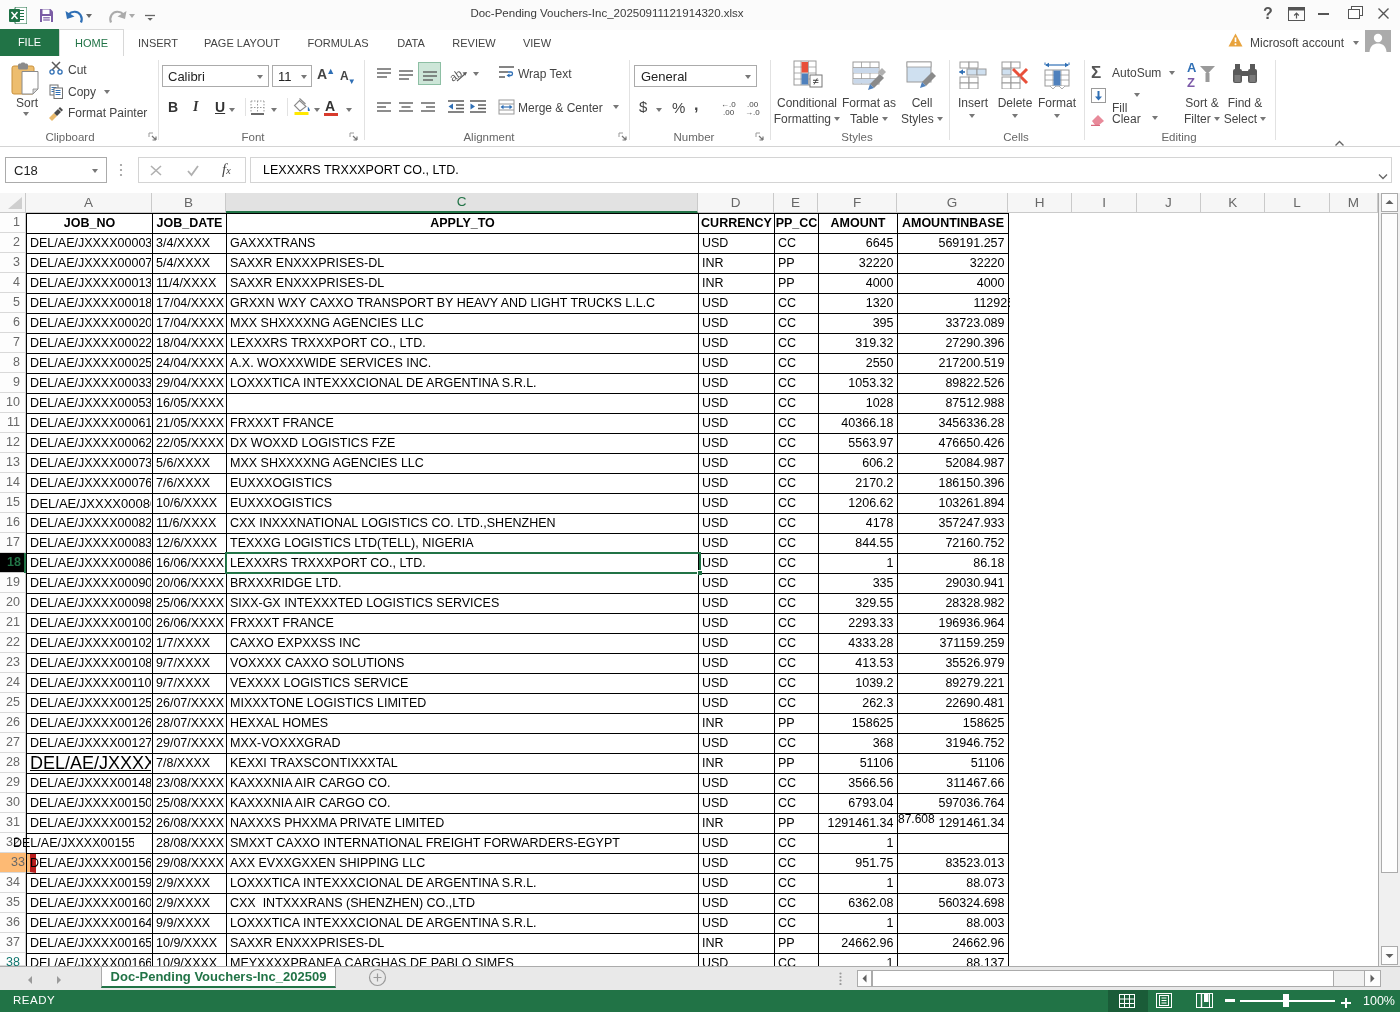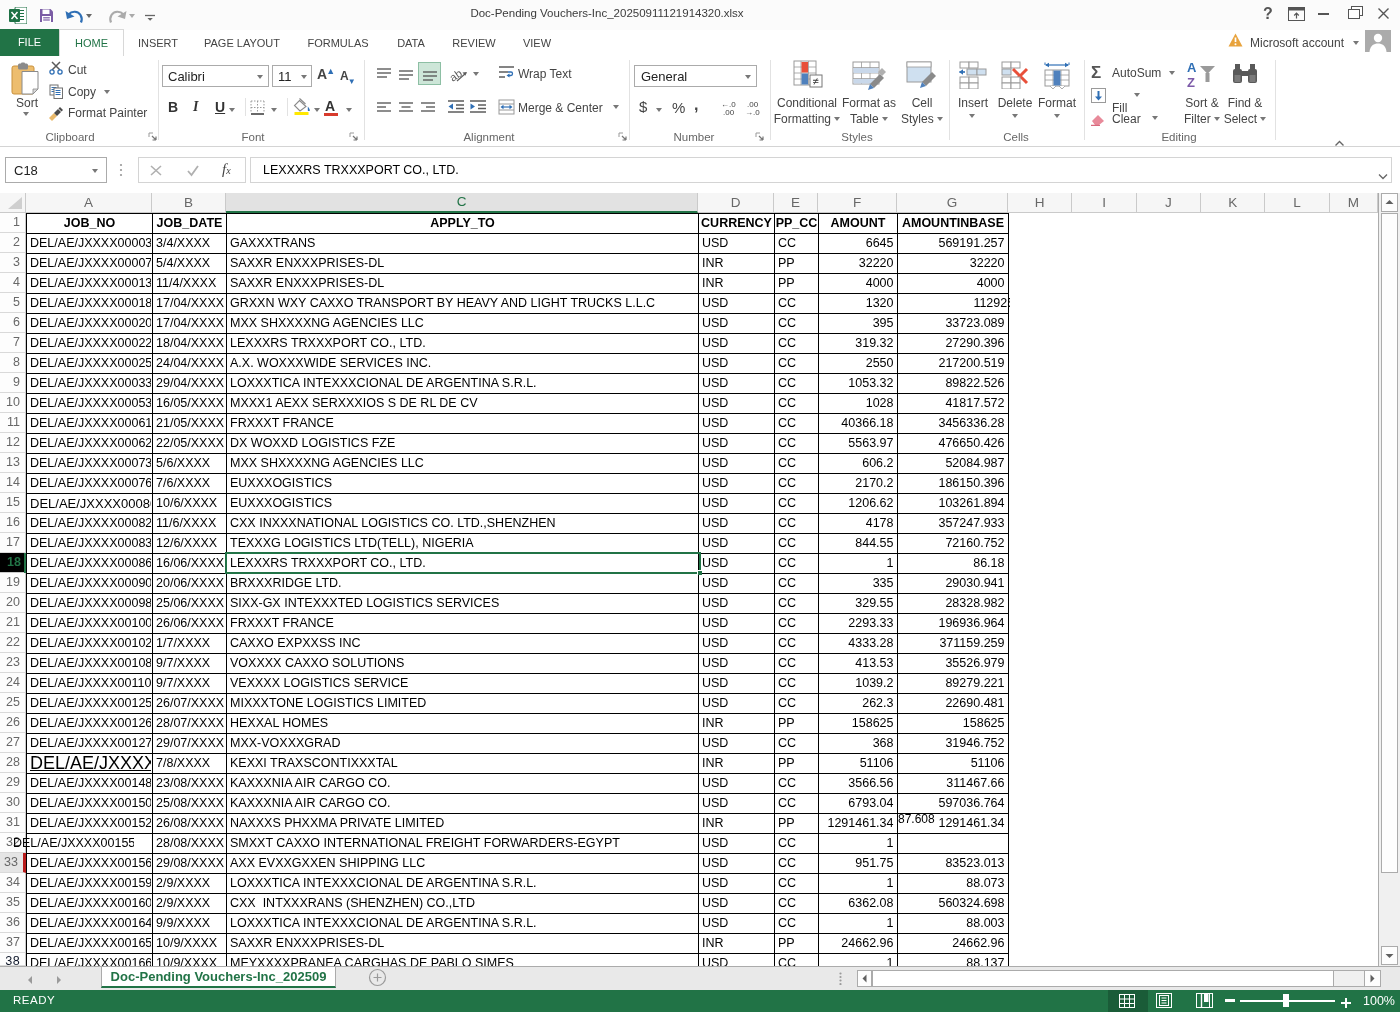--- a/index.html
+++ b/index.html
@@ -588,37 +588,37 @@
   </div>
 <div class="abs" style="left:0;top:793px;width:26px;height:20px;background:#fdfdfd;border-right:1px solid #cacaca;border-bottom:1px solid #d9d9d9;">
     <div style="position:absolute;right:5px;top:0;line-height:19px;font-size:12.5px;color:#686868;">30</div>
   </div>
 <div class="abs" style="left:0;top:813px;width:26px;height:20px;background:#fdfdfd;border-right:1px solid #cacaca;border-bottom:1px solid #d9d9d9;">
     <div style="position:absolute;right:5px;top:0;line-height:19px;font-size:12.5px;color:#686868;">31</div>
   </div>
 <div class="abs" style="left:0;top:833px;width:26px;height:20px;background:#fdfdfd;border-right:1px solid #cacaca;border-bottom:1px solid #d9d9d9;">
     <div style="position:absolute;right:5px;top:0;line-height:19px;font-size:12.5px;color:#686868;">32</div>
   </div>
-<div class="abs" style="left:0;top:853px;width:26px;height:20px;background:#e5e5e5;border-right:3px solid #b91c1c;border-bottom:1px solid #d9d9d9;">
+<div class="abs" style="left:0;top:853px;width:36px;height:20px;background:#fdba74;border-right:6px solid #b91c1c;border-bottom:1px solid #d9d9d9;">
     <div style="position:absolute;right:5px;top:0;line-height:19px;font-size:12.5px;color:#686868;">33</div>
   </div>
 <div class="abs" style="left:0;top:873px;width:26px;height:20px;background:#fdfdfd;border-right:1px solid #cacaca;border-bottom:1px solid #d9d9d9;">
     <div style="position:absolute;right:5px;top:0;line-height:19px;font-size:12.5px;color:#686868;">34</div>
   </div>
 <div class="abs" style="left:0;top:893px;width:26px;height:20px;background:#fdfdfd;border-right:1px solid #cacaca;border-bottom:1px solid #d9d9d9;">
     <div style="position:absolute;right:5px;top:0;line-height:19px;font-size:12.5px;color:#686868;">35</div>
   </div>
 <div class="abs" style="left:0;top:913px;width:26px;height:20px;background:#fdfdfd;border-right:1px solid #cacaca;border-bottom:1px solid #d9d9d9;">
     <div style="position:absolute;right:5px;top:0;line-height:19px;font-size:12.5px;color:#686868;">36</div>
   </div>
 <div class="abs" style="left:0;top:933px;width:26px;height:20px;background:#fdfdfd;border-right:1px solid #cacaca;border-bottom:1px solid #d9d9d9;">
     <div style="position:absolute;right:5px;top:0;line-height:19px;font-size:12.5px;color:#686868;">37</div>
   </div>
 <div class="abs" style="left:0;top:953px;width:26px;height:13px;background:#fdfdfd;border-right:1px solid #cacaca;border-bottom:1px solid #d9d9d9;">
-    <div style="position:absolute;right:5px;top:0;line-height:19px;font-size:12.5px;color:#0f172a;font-family:Liberation Mono, monospace;">38</div>
+    <div style="position:absolute;right:5px;top:0;line-height:19px;font-size:12.5px;color:#0f766e;">38</div>
   </div>
 <div class="abs" style="left:1378.2px;top:193px;width:1px;height:773px;background:#ababab;"></div>
 <div class="abs" style="left:1379.2px;top:193px;width:20.8px;height:773px;background:#f0f0f0;"></div>
 <div class="abs" style="left:1381px;top:193px;width:17px;height:19px;background:#fdfdfd;border:1px solid #ababab;"><svg width="15" height="17" viewBox="0 0 15 17" style="">
       <path d="M3.5 10 L7.5 6 L11.5 10 Z" fill="#606060"></path>
     </svg></div>
 <div class="abs" style="left:1381px;top:213px;width:17px;height:660px;background:#fdfdfd;border:1px solid #ababab;"></div>
 <div class="abs" style="left:1381px;top:946px;width:17px;height:19px;background:#fdfdfd;border:1px solid #ababab;"><svg width="15" height="17" viewBox="0 0 15 17" style="">
       <path d="M3.5 7 L7.5 11 L11.5 7 Z" fill="#606060"></path>
     </svg></div>
@@ -727,25 +727,24 @@
     <div class="abs" style="left:898px;width:106.5px;text-align:right;top:141px;height:19px;line-height:19px;font-size:12.5px;overflow:hidden;white-space:nowrap;">217200.519</div>
     <div class="abs" style="left:30px;width:121px;text-align:left;top:161px;height:19px;line-height:19px;font-size:12.5px;overflow:hidden;white-space:nowrap;">DEL/AE/JXXXX00033</div>
     <div class="abs" style="left:156px;width:69px;text-align:left;top:161px;height:19px;line-height:19px;font-size:12.5px;overflow:hidden;white-space:nowrap;">29/04/XXXX</div>
     <div class="abs" style="left:230px;width:467px;text-align:left;top:161px;height:19px;line-height:19px;font-size:12.5px;overflow:hidden;white-space:nowrap;">LOXXXTICA INTEXXXCIONAL DE ARGENTINA S.R.L.</div>
     <div class="abs" style="left:702px;width:71px;text-align:left;top:161px;height:19px;line-height:19px;font-size:12.5px;overflow:hidden;white-space:nowrap;">USD</div>
     <div class="abs" style="left:778px;width:39px;text-align:left;top:161px;height:19px;line-height:19px;font-size:12.5px;overflow:hidden;white-space:nowrap;">CC</div>
     <div class="abs" style="left:819px;width:74.5px;text-align:right;top:161px;height:19px;line-height:19px;font-size:12.5px;overflow:hidden;white-space:nowrap;">1053.32</div>
     <div class="abs" style="left:898px;width:106.5px;text-align:right;top:161px;height:19px;line-height:19px;font-size:12.5px;overflow:hidden;white-space:nowrap;">89822.526</div>
     <div class="abs" style="left:30px;width:121px;text-align:left;top:181px;height:19px;line-height:19px;font-size:12.5px;overflow:hidden;white-space:nowrap;">DEL/AE/JXXXX00053</div>
     <div class="abs" style="left:156px;width:69px;text-align:left;top:181px;height:19px;line-height:19px;font-size:12.5px;overflow:hidden;white-space:nowrap;">16/05/XXXX</div>
-    <div class="abs" style="left:230px;width:467px;text-align:left;top:181px;height:19px;line-height:19px;font-size:12.5px;overflow:hidden;white-space:nowrap;">MXXX1 AEXX SERXXXIOS S DE RL DE CV</div>
     <div class="abs" style="left:702px;width:71px;text-align:left;top:181px;height:19px;line-height:19px;font-size:12.5px;overflow:hidden;white-space:nowrap;">USD</div>
     <div class="abs" style="left:778px;width:39px;text-align:left;top:181px;height:19px;line-height:19px;font-size:12.5px;overflow:hidden;white-space:nowrap;">CC</div>
     <div class="abs" style="left:819px;width:74.5px;text-align:right;top:181px;height:19px;line-height:19px;font-size:12.5px;overflow:hidden;white-space:nowrap;">1028</div>
-    <div class="abs" style="left:898px;width:106.5px;text-align:right;top:181px;height:19px;line-height:19px;font-size:12.5px;overflow:hidden;white-space:nowrap;">41817.572</div>
+    <div class="abs" style="left:898px;width:106.5px;text-align:right;top:181px;height:19px;line-height:19px;font-size:12.5px;overflow:hidden;white-space:nowrap;">87512.988</div>
     <div class="abs" style="left:30px;width:121px;text-align:left;top:201px;height:19px;line-height:19px;font-size:12.5px;overflow:hidden;white-space:nowrap;">DEL/AE/JXXXX00061</div>
     <div class="abs" style="left:156px;width:69px;text-align:left;top:201px;height:19px;line-height:19px;font-size:12.5px;overflow:hidden;white-space:nowrap;">21/05/XXXX</div>
     <div class="abs" style="left:230px;width:467px;text-align:left;top:201px;height:19px;line-height:19px;font-size:12.5px;overflow:hidden;white-space:nowrap;">FRXXXT FRANCE</div>
     <div class="abs" style="left:702px;width:71px;text-align:left;top:201px;height:19px;line-height:19px;font-size:12.5px;overflow:hidden;white-space:nowrap;">USD</div>
     <div class="abs" style="left:778px;width:39px;text-align:left;top:201px;height:19px;line-height:19px;font-size:12.5px;overflow:hidden;white-space:nowrap;">CC</div>
     <div class="abs" style="left:819px;width:74.5px;text-align:right;top:201px;height:19px;line-height:19px;font-size:12.5px;overflow:hidden;white-space:nowrap;">40366.18</div>
     <div class="abs" style="left:898px;width:106.5px;text-align:right;top:201px;height:19px;line-height:19px;font-size:12.5px;overflow:hidden;white-space:nowrap;">3456336.28</div>
     <div class="abs" style="left:30px;width:121px;text-align:left;top:221px;height:19px;line-height:19px;font-size:12.5px;overflow:hidden;white-space:nowrap;">DEL/AE/JXXXX00062</div>
     <div class="abs" style="left:156px;width:69px;text-align:left;top:221px;height:19px;line-height:19px;font-size:12.5px;overflow:hidden;white-space:nowrap;">22/05/XXXX</div>
     <div class="abs" style="left:230px;width:467px;text-align:left;top:221px;height:19px;line-height:19px;font-size:12.5px;overflow:hidden;white-space:nowrap;">DX WOXXD LOGISTICS FZE</div>

